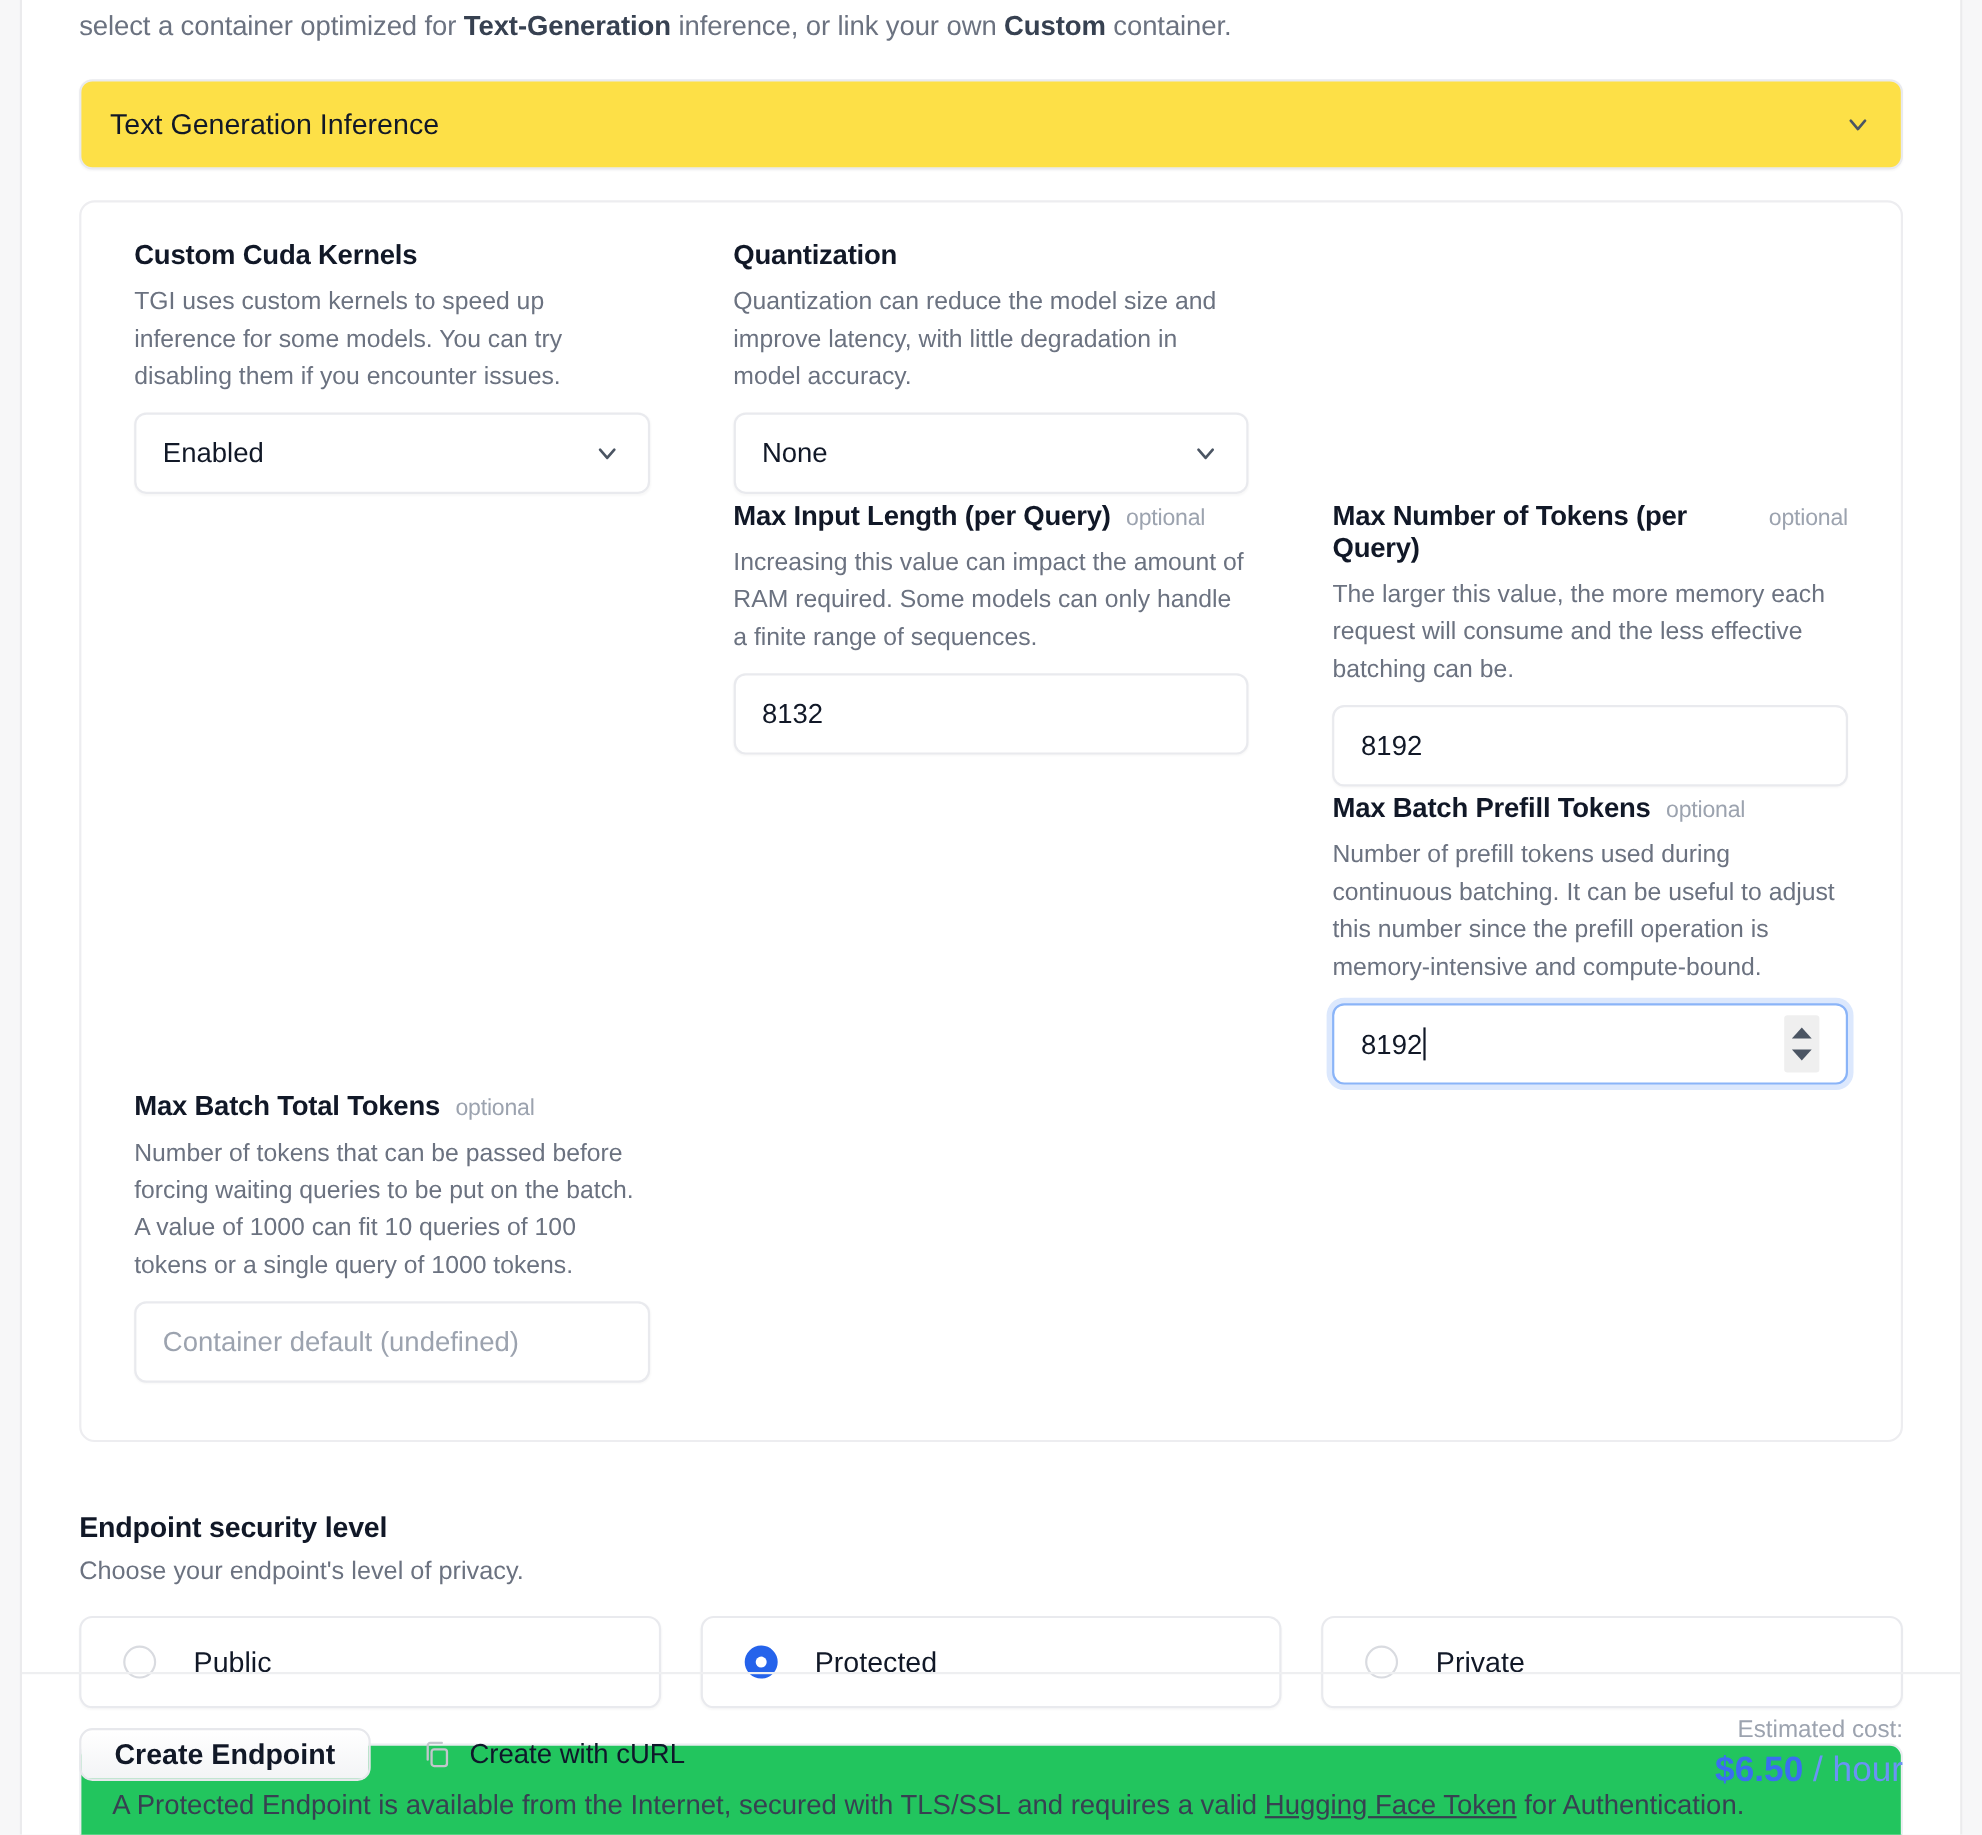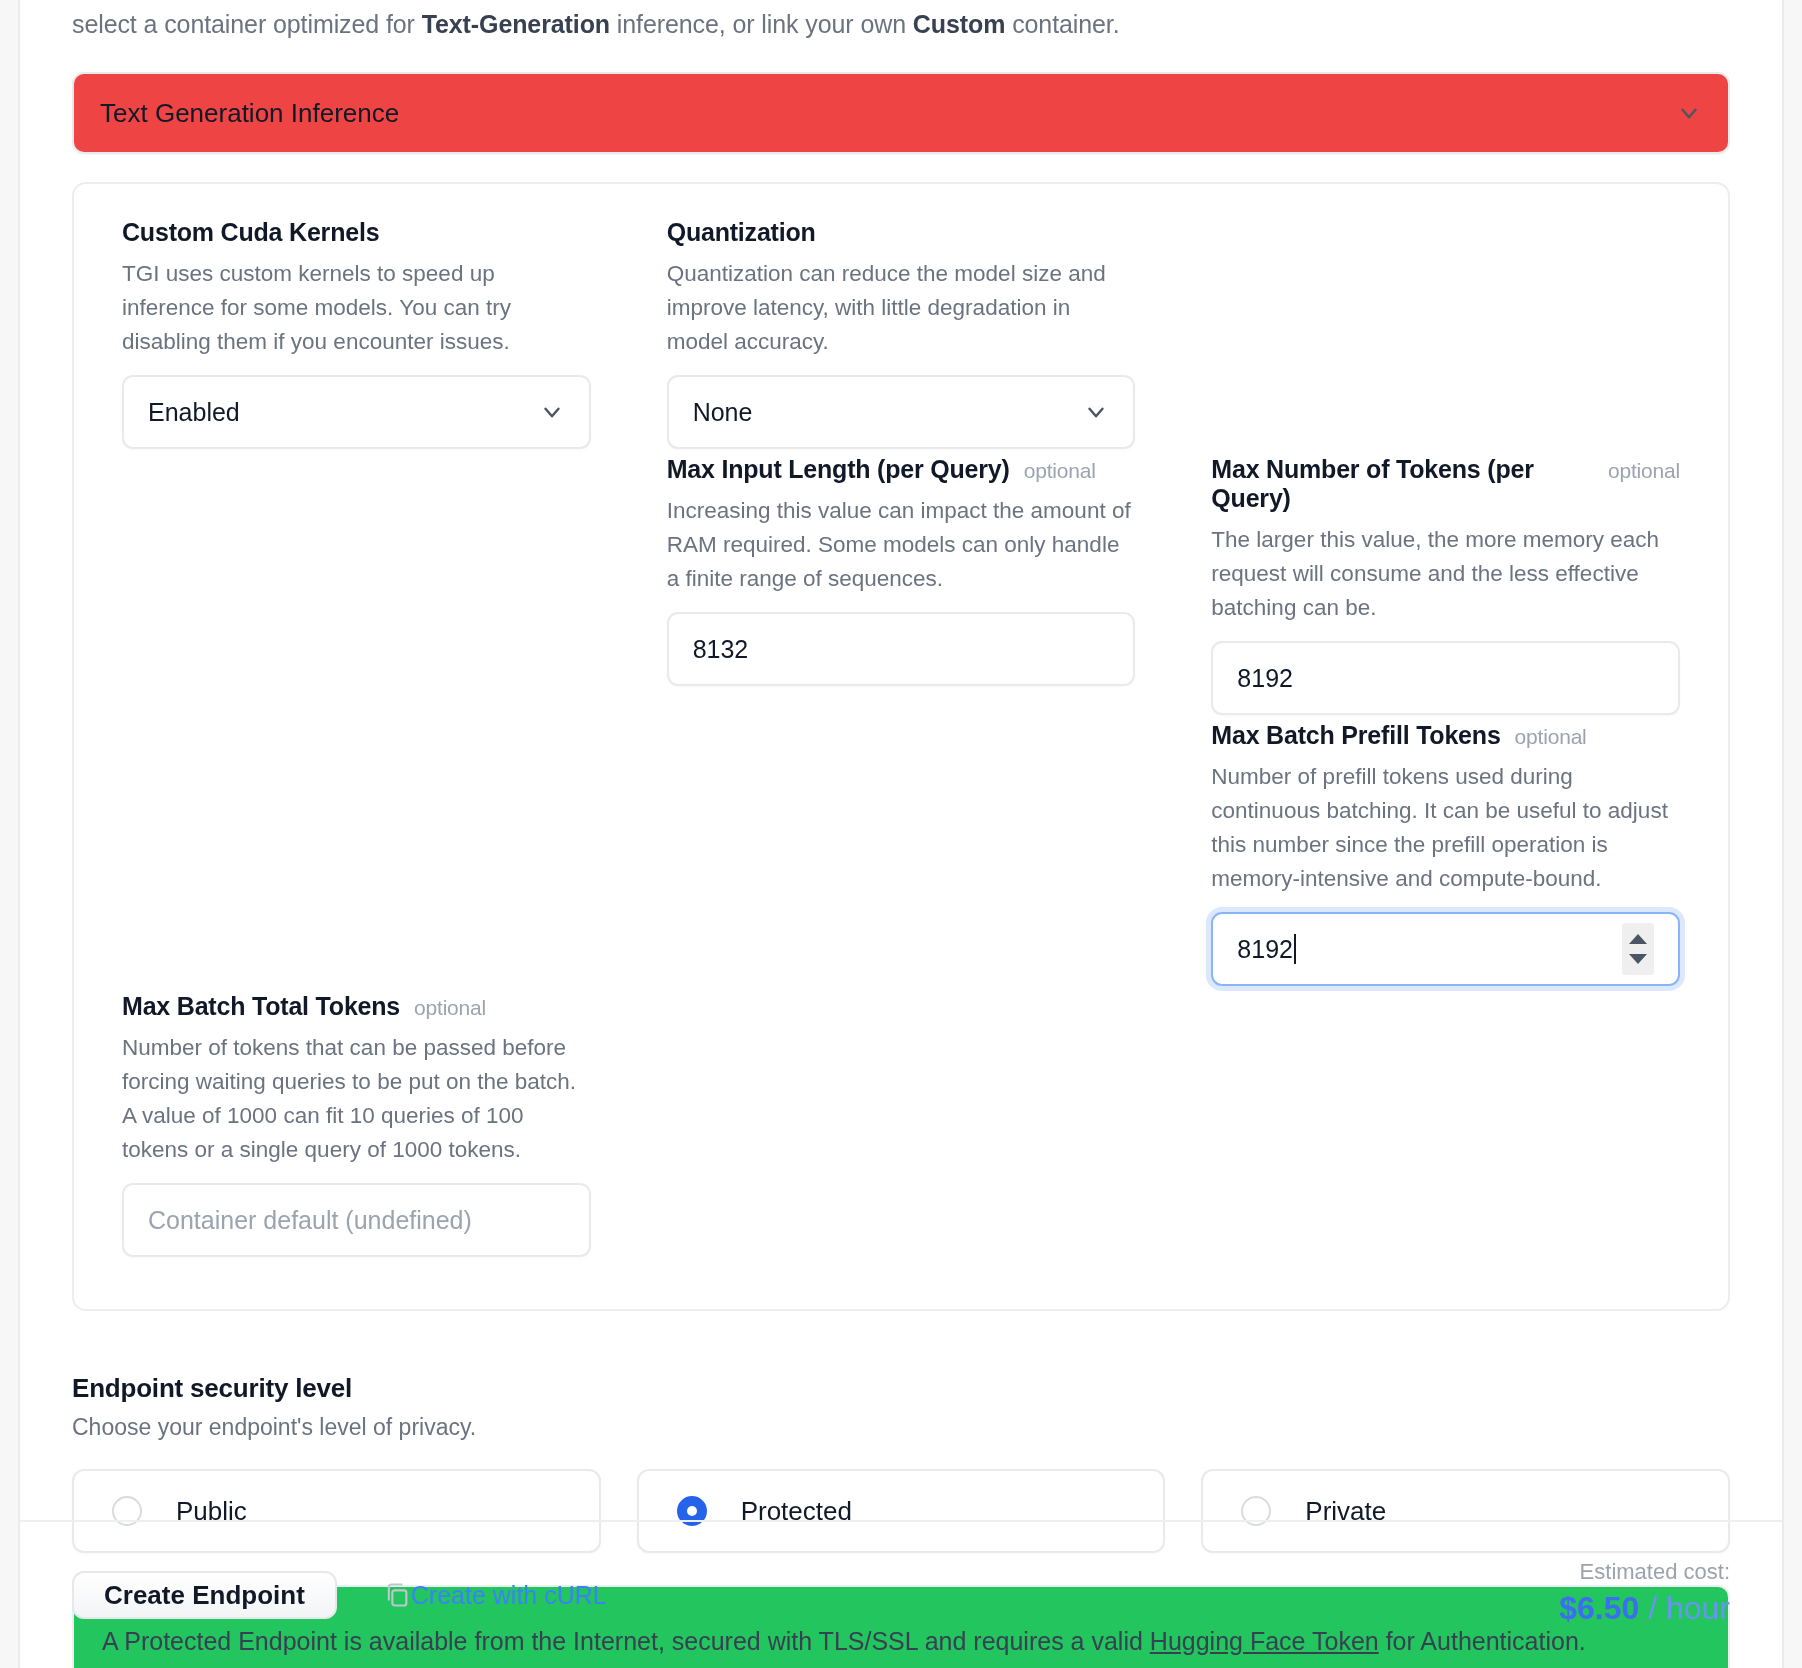--- a/index.html
+++ b/index.html
@@ -36,21 +36,21 @@
     letter-spacing: -0.1px;
   }
   .intro b { color: #374151; font-weight: 700; }
 
   
   .container-select {
     margin-top: 30px;
     height: 82px;
     border: 2px solid #e9eaee;
     border-radius: 12px;
-    background: #ef4444;
+    background: #fde047;
     display: flex;
     align-items: center;
     padding: 0 26px;
     justify-content: space-between;
     box-shadow: 0 1px 2px rgba(17,24,39,0.04);
   }
   .container-select .val { font-size: 26px; color: #111827; }
 
   .chev {
     width: 26px; height: 26px;
@@ -231,21 +231,22 @@
     font-weight: 700;
     color: #111827;
     display: flex; align-items: center;
     font-family: "Liberation Sans", sans-serif;
     cursor: pointer;
   }
   .curl {
     margin-left: 46px;
     display: flex;
     align-items: center;
-    color: #3b82f6;
+    gap: 16px;
+    color: #0f172a;
     font-size: 25px;
     cursor: pointer;
   }
   .copy-ic { width: 28px; height: 28px; display:block; }
   .cost {
     margin-left: auto;
     text-align: right;
     padding-bottom: 4px;
   }
   .cost .lab {

